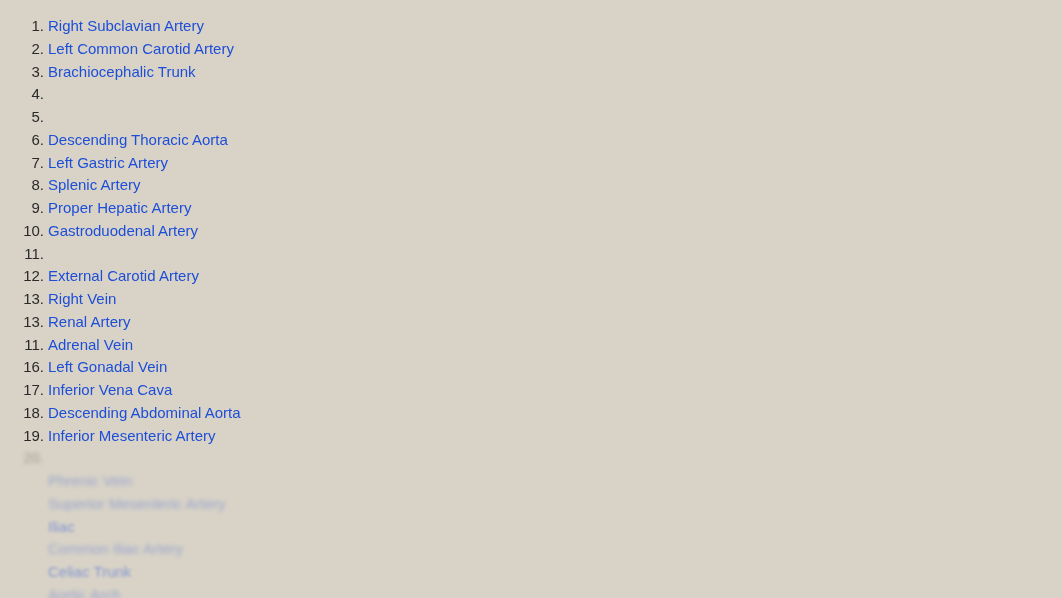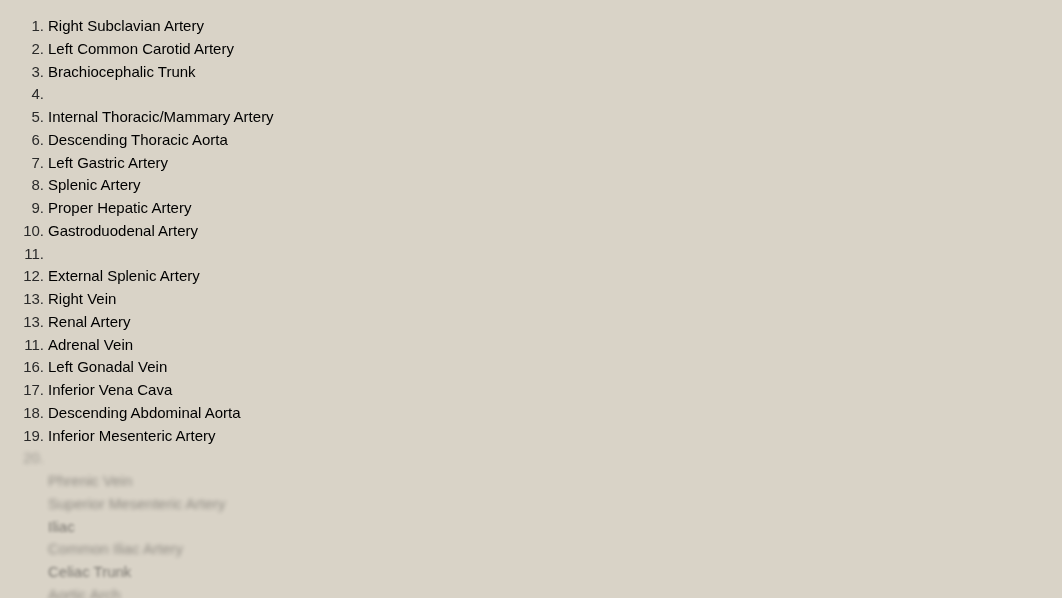--- a/index.html
+++ b/index.html
@@ -41,21 +41,21 @@
 
     .item-number {
       min-width: 28px;
       text-align: right;
       padding-right: 4px;
       color: #2a2a2a;
       font-size: 15px;
     }
 
     .item-text {
-      color: #000000;
+      color: #1d4ed8;
       font-size: 15px;
     }
 
     
     .blurred {
       opacity: 0.35;
       filter: blur(2px);
     }
 
     .semi-blurred {
@@ -78,21 +78,20 @@
       </li>
       <li class="list-item">
         <span class="item-number">3.</span>
         <span class="item-text">Brachiocephalic Trunk</span>
       </li>
       <li class="list-item">
         <span class="item-number">4.</span>
       </li>
       <li class="list-item">
         <span class="item-number">5.</span>
-        <span class="item-text">Internal Thoracic/Mammary Artery</span>
       </li>
       <li class="list-item">
         <span class="item-number">6.</span>
         <span class="item-text">Descending Thoracic Aorta</span>
       </li>
       <li class="list-item">
         <span class="item-number">7.</span>
         <span class="item-text">Left Gastric Artery</span>
       </li>
       <li class="list-item">
@@ -105,21 +104,21 @@
       </li>
       <li class="list-item">
         <span class="item-number">10.</span>
         <span class="item-text">Gastroduodenal Artery</span>
       </li>
       <li class="list-item">
         <span class="item-number">11.</span>
       </li>
       <li class="list-item">
         <span class="item-number">12.</span>
-        <span class="item-text">External Splenic Artery</span>
+        <span class="item-text">External Carotid Artery</span>
       </li>
       <li class="list-item">
         <span class="item-number">13.</span>
         <span class="item-text">Right Vein</span>
       </li>
       <li class="list-item">
         <span class="item-number">13.</span>
         <span class="item-text">Renal Artery</span>
       </li>
       <li class="list-item">

